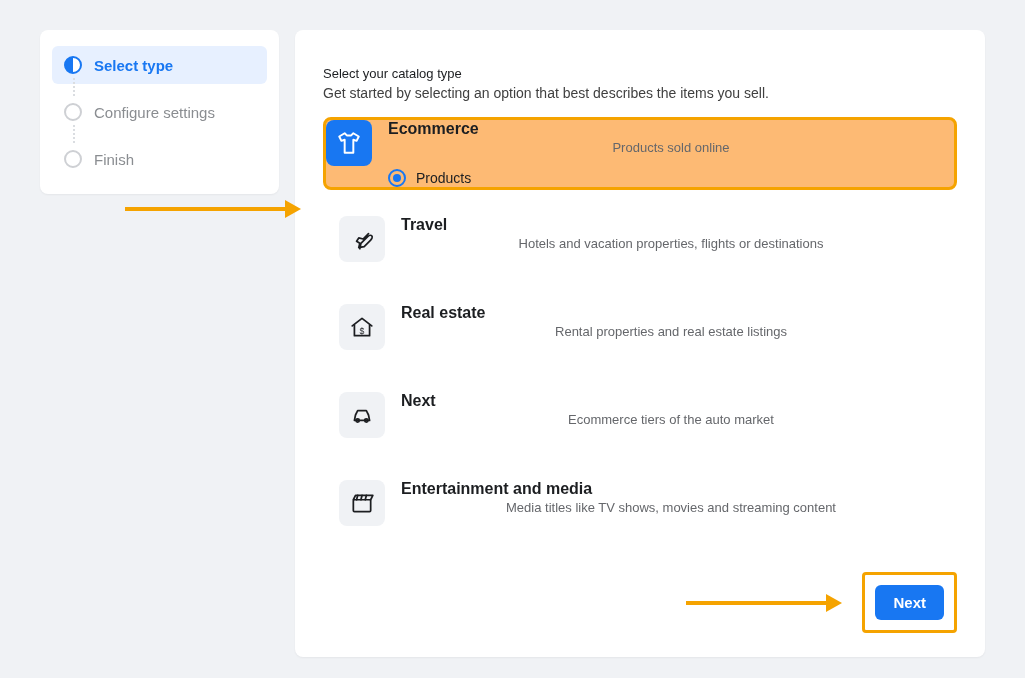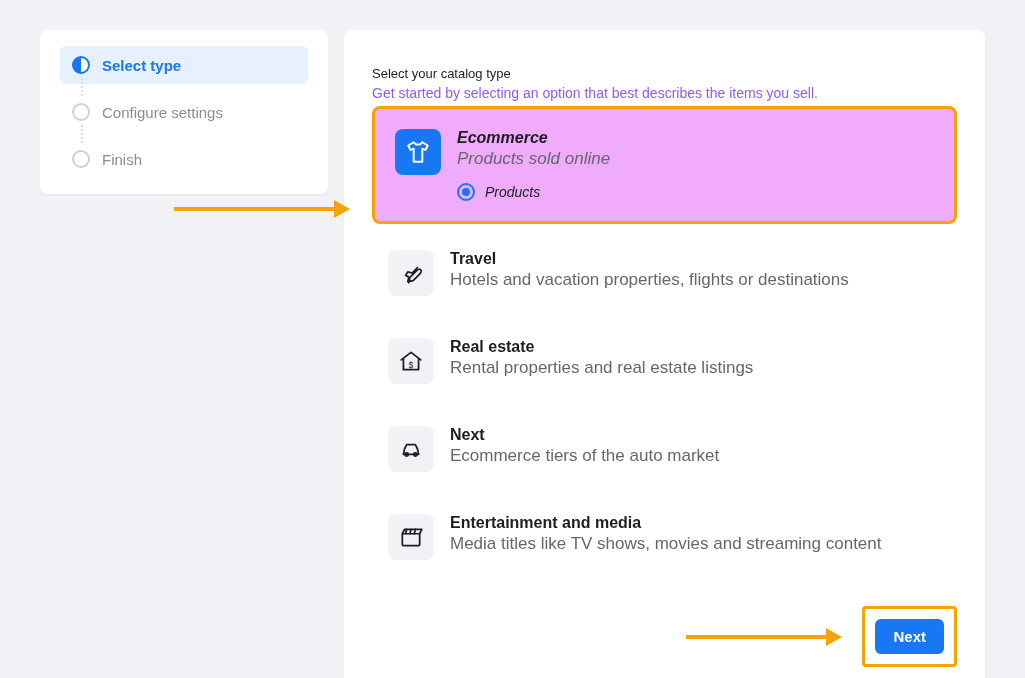--- a/index.html
+++ b/index.html
@@ -11,22 +11,22 @@
     color: #1c1e21;
   }
   .layout {
     display: flex;
     gap: 16px;
     align-items: flex-start;
   }
   .sidebar {
     background: #fff;
     border-radius: 8px;
-    width: 288px;
-    padding: 16px 20px;
+    width: 239px;
+    padding: 16px 12px;
     box-shadow: 0 1px 2px rgba(0,0,0,0.05);
   }
   .step {
     display: flex;
     align-items: center;
     gap: 12px;
     padding: 10px 12px;
     border-radius: 6px;
     font-size: 15px;
     position: relative;
@@ -72,59 +72,59 @@
     display:flex;
     flex-direction:column;
   }
   .main h1 {
     font-size: 13px;
     margin: 12px 0 4px 0;
     font-weight: 400;
   }
   .subtitle {
     font-size: 14px;
-    color: #8b5cf6;
-    margin-bottom: 5px;
+    color: #404040;
+    margin-bottom: 16px;
   }
   .options { flex:1; }
   .option {
     display: flex;
     gap: 16px;
     padding: 16px;
     border-radius: 8px;
     align-items: flex-start;
     margin-bottom: 10px;
     position:relative;
   }
   .option.selected {
-    background: #f0abfc;
+    background: #fdba74;
     border: 3px solid #f5a300;
-    padding: 20px;
-    font-style: italic;
+    padding: 0;
   }
   .icon-box {
     width: 46px;
     height: 46px;
     border-radius: 8px;
     display:flex;
     align-items:center;
     justify-content:center;
     flex-shrink:0;
   }
   .icon-box.blue { background:#1877f2; color:#fff; }
   .icon-box.gray { background:#f0f2f5; color:#1c1e21; }
   .option-body { flex:1; }
   .option-title {
     font-size: 16px;
     font-weight: 700;
     margin: 0 0 2px 0;
   }
   .option-desc {
-    font-size: 17px;
+    font-size: 13px;
     color: #65676b;
+    text-align: center;
   }
   .radio-row {
     margin-top: 14px;
     display:flex;
     align-items:center;
     gap:10px;
     font-size:14px;
     color:#1c1e21;
   }
   .radio {

